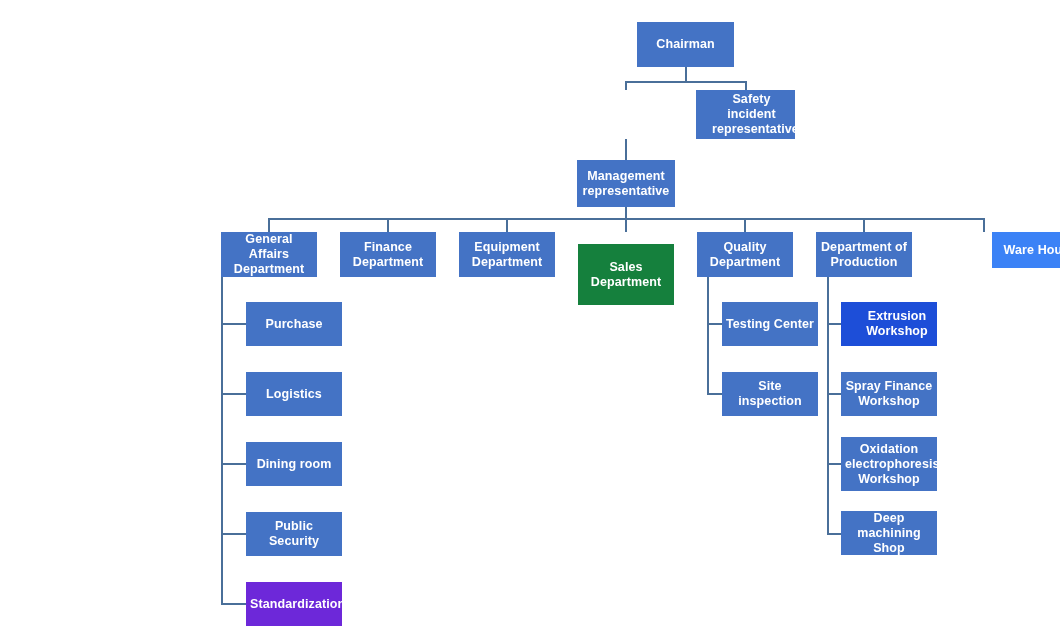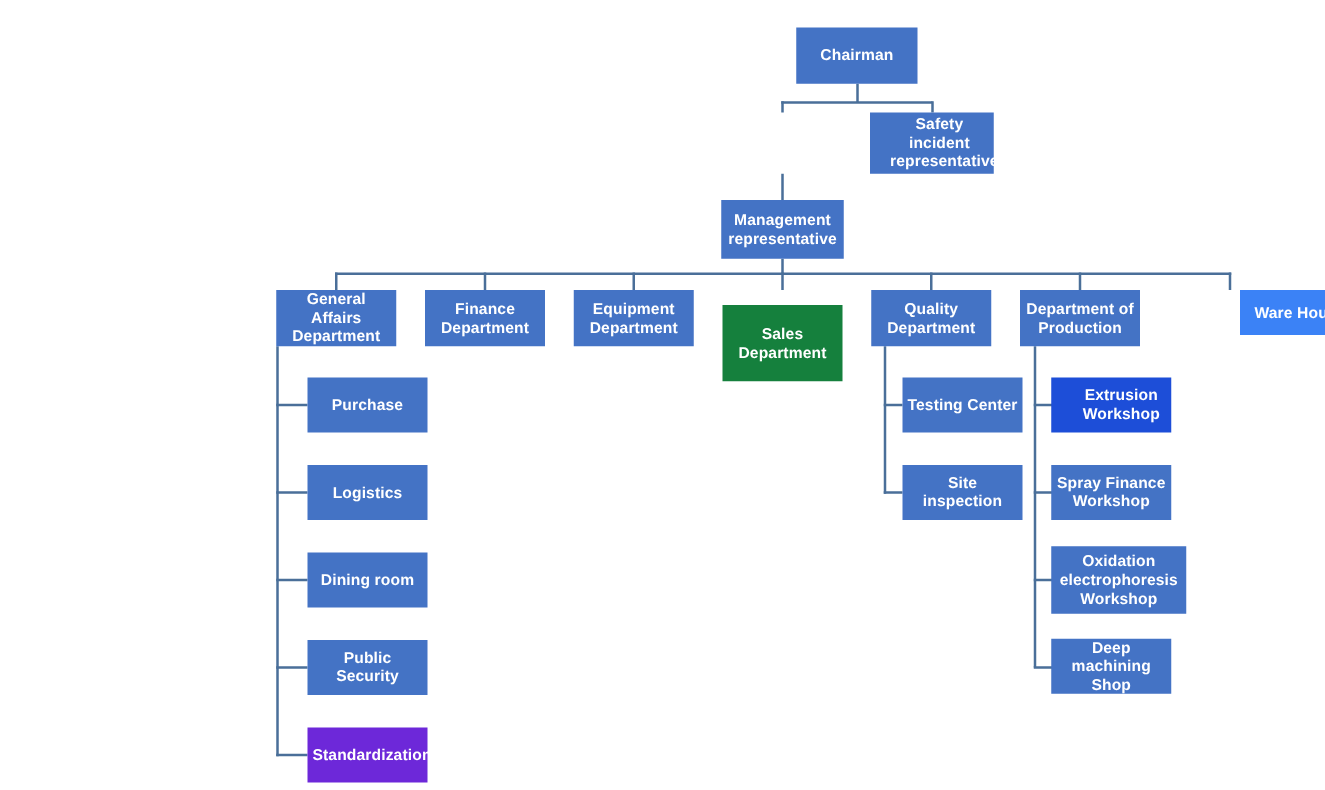--- a/index.html
+++ b/index.html
@@ -101,18 +101,18 @@
     <div class="node" style="left: 246px; top: 372px; width: 96px; height: 44px; background: rgb(68, 115, 197); color: rgb(255, 255, 255);"><span class="node-label">Logistics</span></div>
     <div class="node" style="left: 246px; top: 442px; width: 96px; height: 44px; background: rgb(68, 115, 197); color: rgb(255, 255, 255);"><span class="node-label">Dining room</span></div>
     <div class="node" style="left: 246px; top: 512px; width: 96px; height: 44px; background: rgb(68, 115, 197); color: rgb(255, 255, 255);"><span class="node-label">Public Security</span></div>
     <div class="node" style="left: 246px; top: 582px; width: 96px; height: 44px; background: #6d28d9; color: rgb(255, 255, 255);"><span class="node-label">Standardization</span></div>
     <div class="node" style="left: 722px; top: 302px; width: 96px; height: 44px; background: rgb(68, 115, 197); color: rgb(255, 255, 255);"><span class="node-label">Testing Center</span></div>
     <div class="node" style="left: 722px; top: 372px; width: 96px; height: 44px; background: rgb(68, 115, 197); color: rgb(255, 255, 255);"><span class="node-label">Site inspection</span></div>
     <div class="node" style="left: 841px; top: 302px; width: 96px; height: 44px; background: #1d4ed8; color: rgb(255, 255, 255); padding-left: 20px;"><span class="node-label">Extrusion
 Workshop</span></div>
     <div class="node" style="left: 841px; top: 372px; width: 96px; height: 44px; background: rgb(68, 115, 197); color: rgb(255, 255, 255);"><span class="node-label">Spray Finance
 Workshop</span></div>
-    <div class="node" style="left: 841px; top: 437px; width: 108px; height: 54px; background: rgb(68, 115, 197); color: rgb(255, 255, 255);"><span class="node-label">Oxidation
+    <div class="node" style="left: 841px; top: 437px; width: 96px; height: 54px; background: rgb(68, 115, 197); color: rgb(255, 255, 255);"><span class="node-label">Oxidation
 electrophoresis
 Workshop</span></div>
     <div class="node" style="left: 841px; top: 511px; width: 96px; height: 44px; background: rgb(68, 115, 197); color: rgb(255, 255, 255);"><span class="node-label">Deep machining
 Shop</span></div>
   </div>
 
 </body></html>

